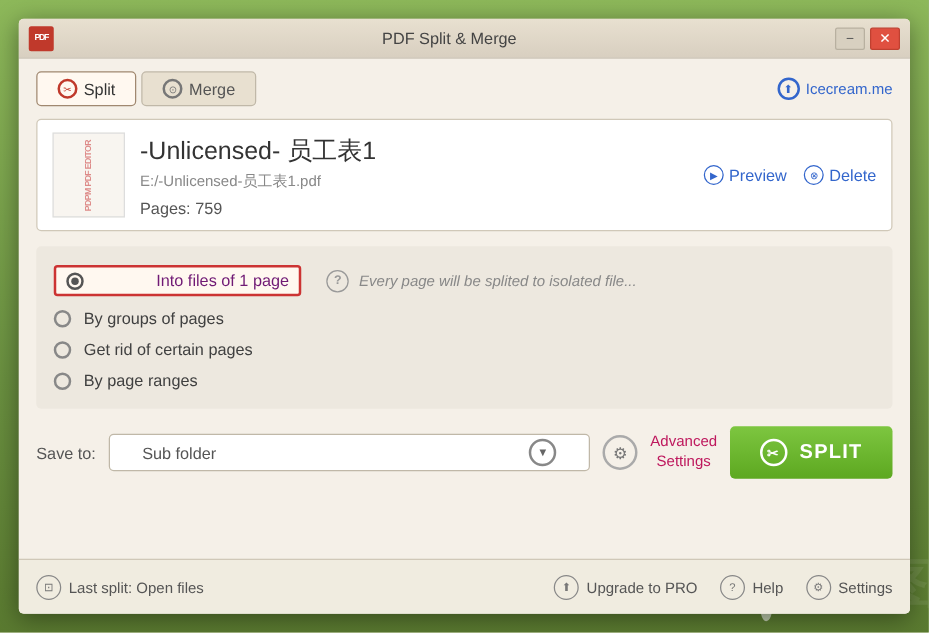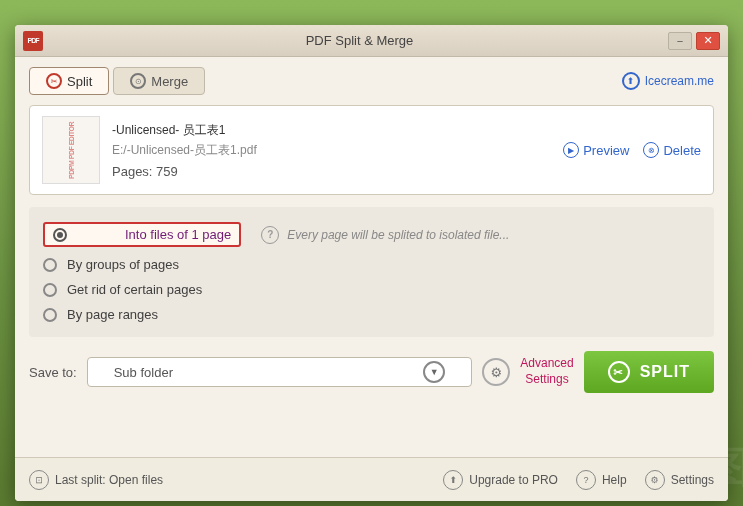--- a/index.html
+++ b/index.html
@@ -17,21 +17,21 @@
     .bg-scene {
       position: absolute;
       inset: 0;
       background: linear-gradient(180deg, #8db85a 0%, #6a9040 60%, #5a7a30 100%);
       z-index: 0;
     }
 
     
     .window {
       position: absolute;
-      top: 25px;
+      top: 15px;
       left: 15px;
       width: 713px;
       height: 476px;
       background: #f5f0e8;
       border-radius: 4px;
       box-shadow: 0 4px 20px rgba(0,0,0,0.4);
       z-index: 10;
       display: flex;
       flex-direction: column;
       overflow: hidden;
@@ -210,21 +210,21 @@
       writing-mode: vertical-rl;
       transform: rotate(180deg);
       opacity: 0.6;
     }
 
     .file-info {
       flex: 1;
     }
 
     .file-name {
-      font-size: 12px;
+      font-size: 20px;
       font-weight: 500;
       color: #333;
       margin-bottom: 3px;
     }
 
     .file-path {
       font-size: 12px;
       color: #888;
       margin-bottom: 5px;
     }

